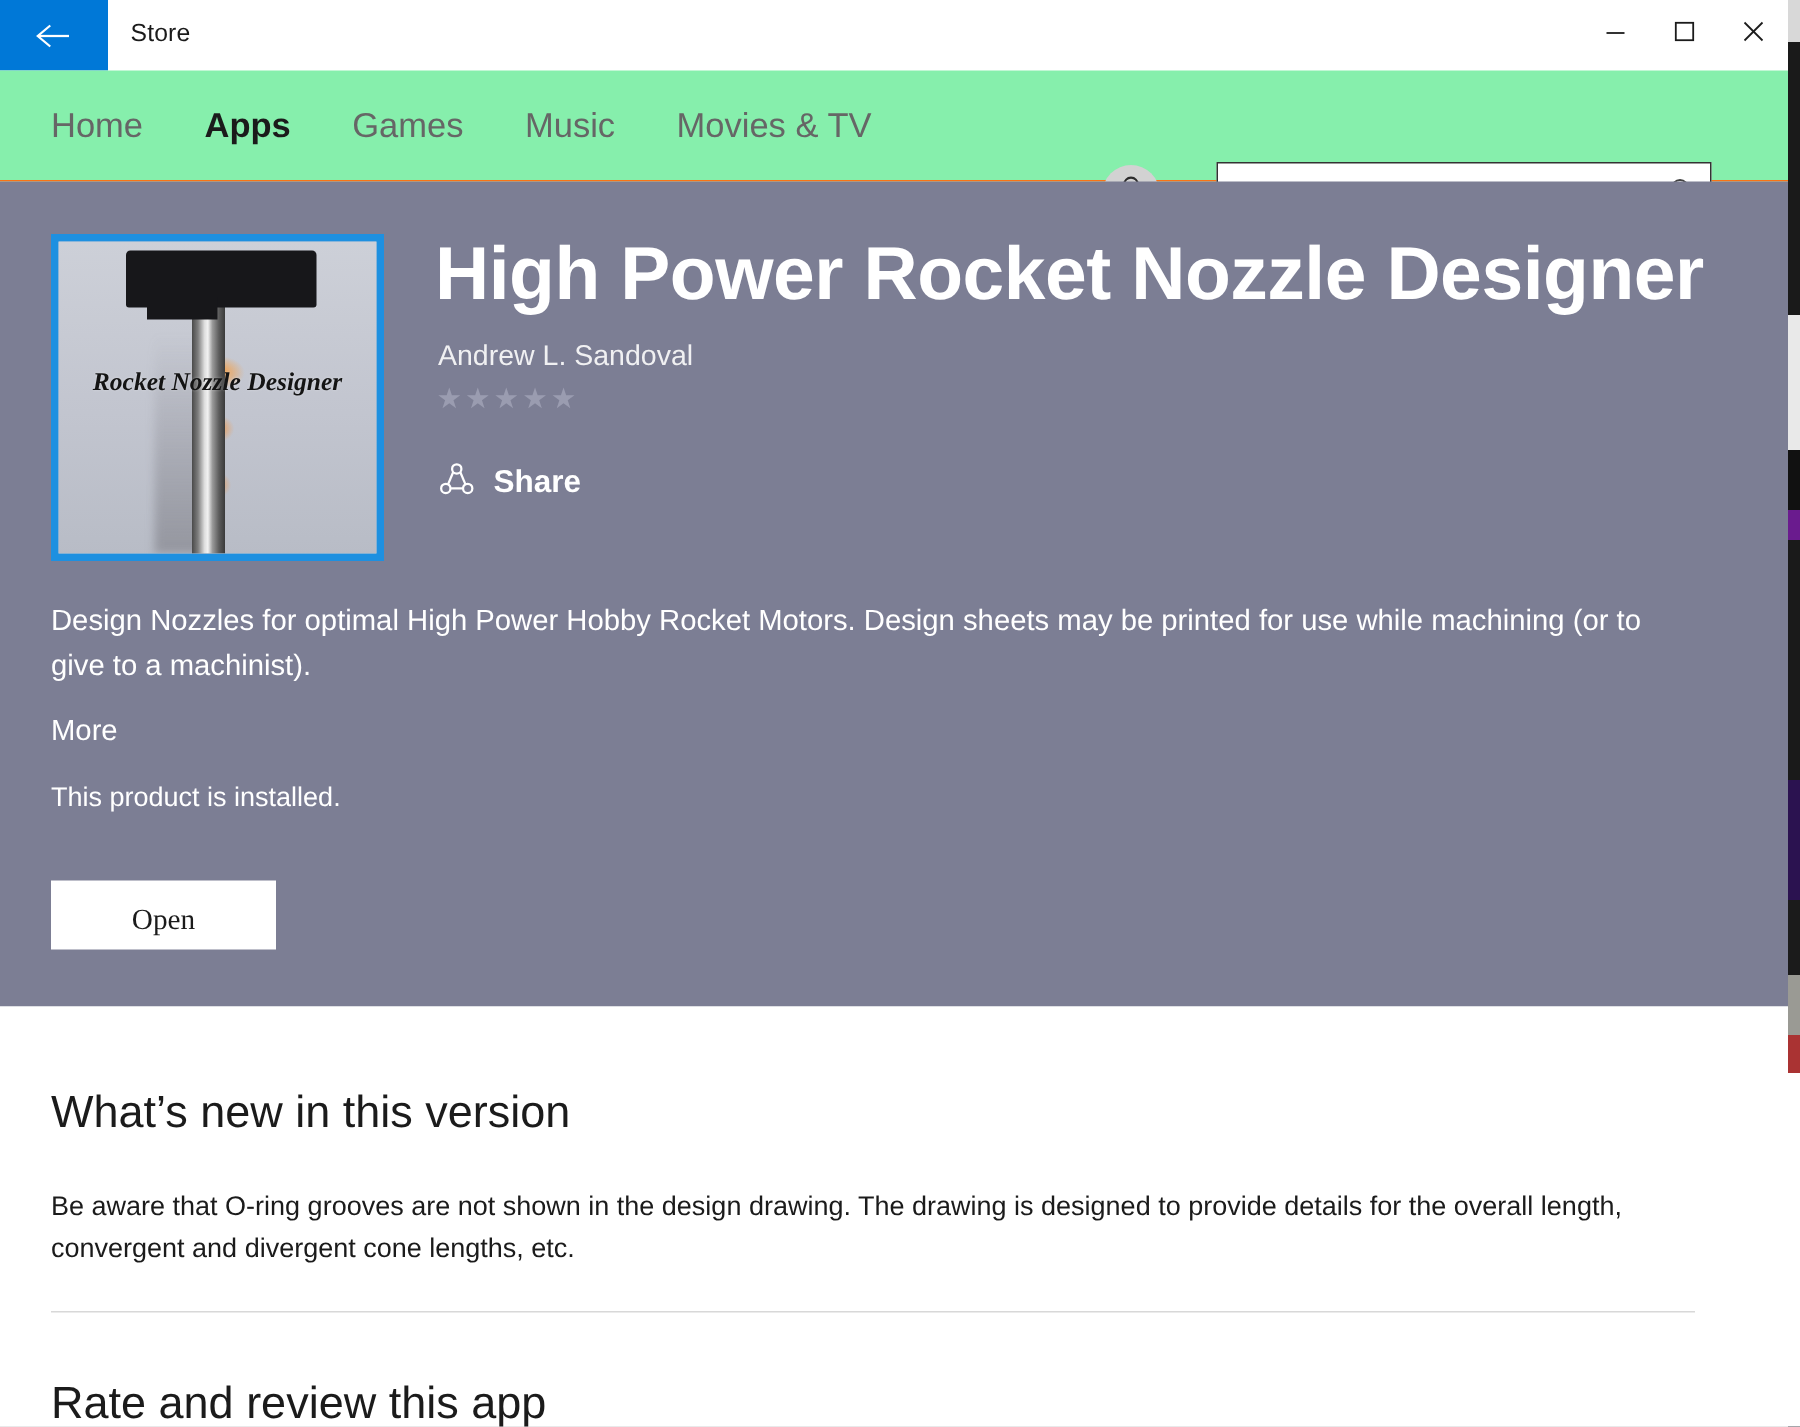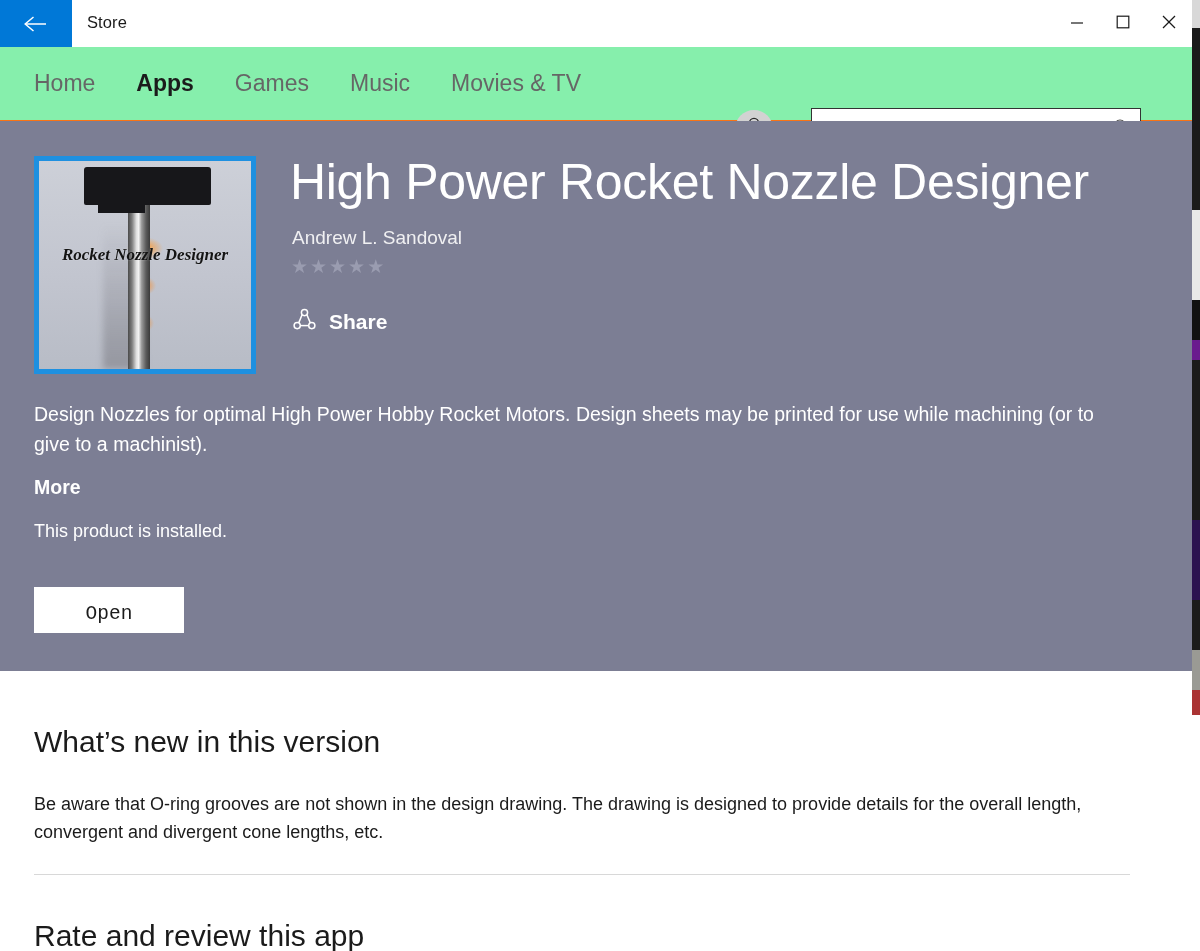--- a/index.html
+++ b/index.html
@@ -236,21 +236,21 @@
     line-height: 1.35;
     color: #141414;
     text-shadow: 0 0 2px rgba(255,255,255,.35);
   }
 
   .hero-title {
     position: absolute;
     left: 290px;
     top: 36px;
     font-size: 50px;
-    font-weight: 400;
+    font-weight: 700;
     color: #ffffff;
     line-height: 1;
     letter-spacing: -0.3px;
     white-space: nowrap;
   }
   .hero-publisher {
     position: absolute;
     left: 292px;
     top: 106px;
     font-size: 19px;
@@ -289,41 +289,41 @@
     width: 1070px;
     font-size: 19.5px;
     line-height: 1.55;
     color: #ffffff;
   }
   .hero-more {
     position: absolute;
     left: 34px;
     top: 355px;
     font-size: 19.5px;
-    font-weight: bold;
+    font-weight: normal;
     color: #ffffff;
     cursor: pointer;
   }
   .hero-status {
     position: absolute;
     left: 34px;
     top: 400px;
     font-size: 18px;
     color: #ffffff;
   }
   .open-button {
     position: absolute;
     left: 34px;
     top: 466px;
     width: 150px;
     height: 46px;
     background: #ffffff;
     border: none;
     color: #1b1b1b;
-    font-family: Liberation Mono, monospace;
+    font-family: Liberation Serif, serif;
     font-size: 19.5px;
     cursor: pointer;
     padding: 16px;
   }
 
   
   .content {
     position: relative;
     background: #ffffff;
     padding: 0;

